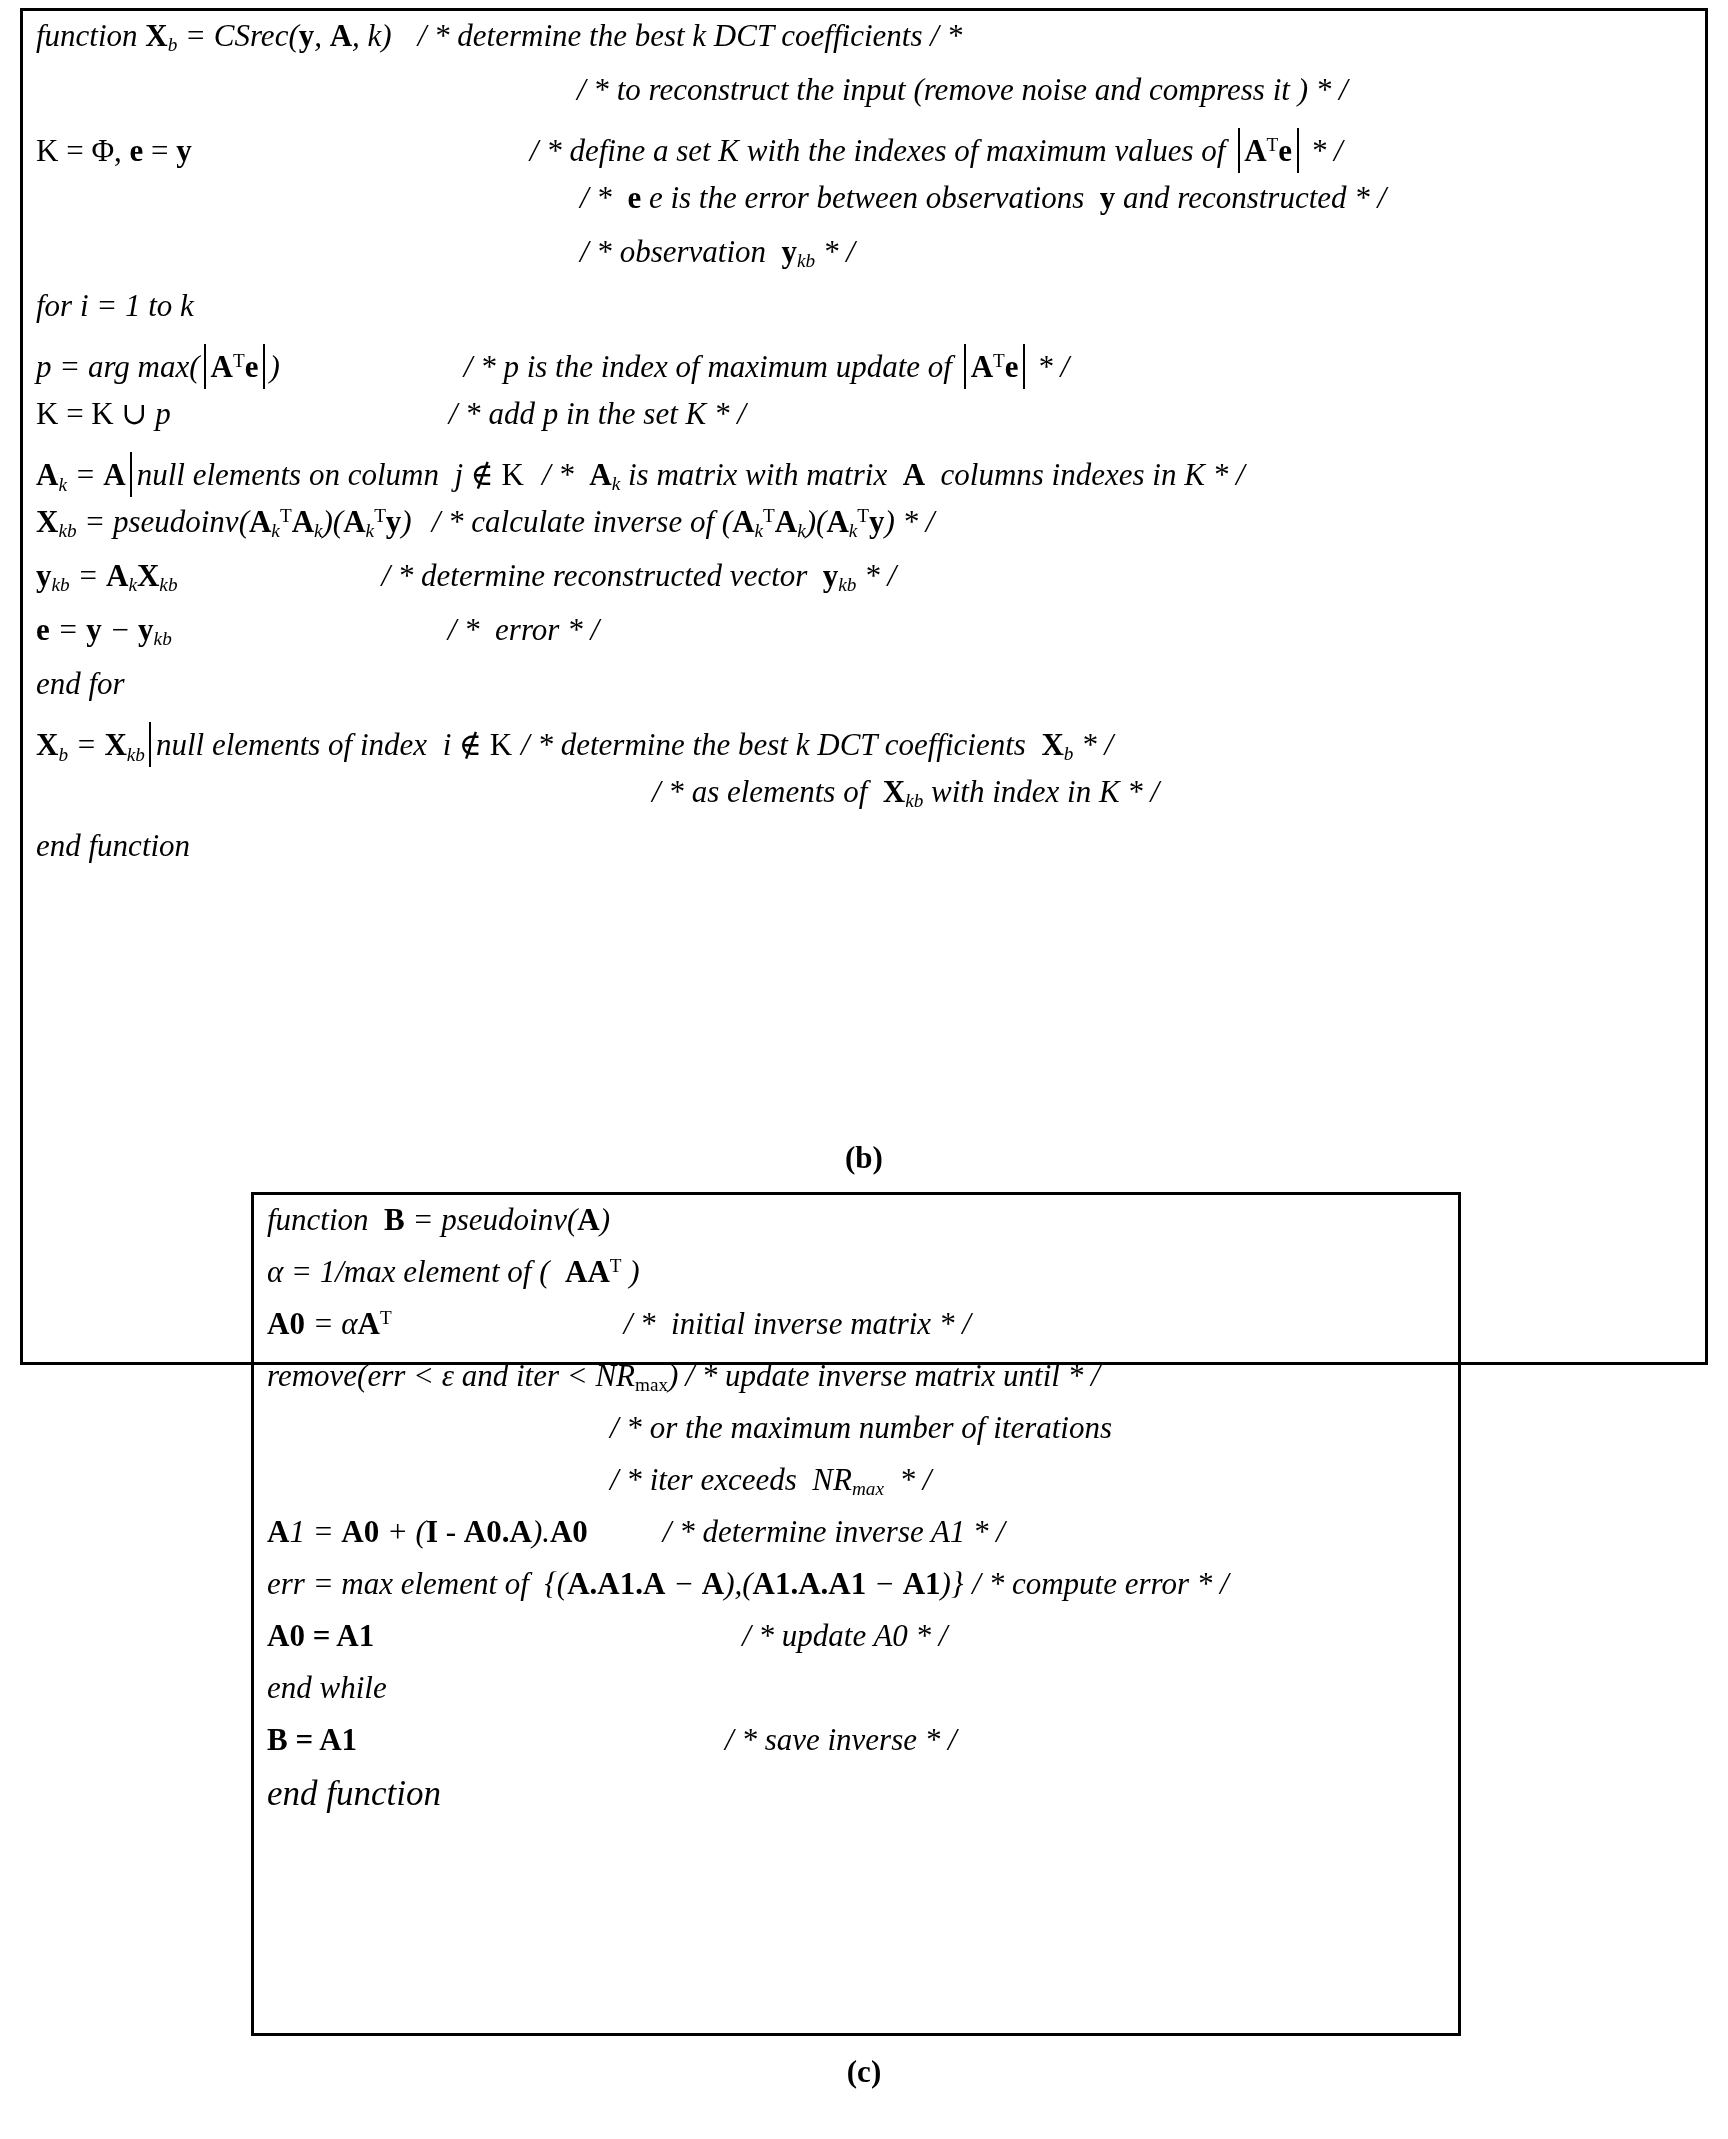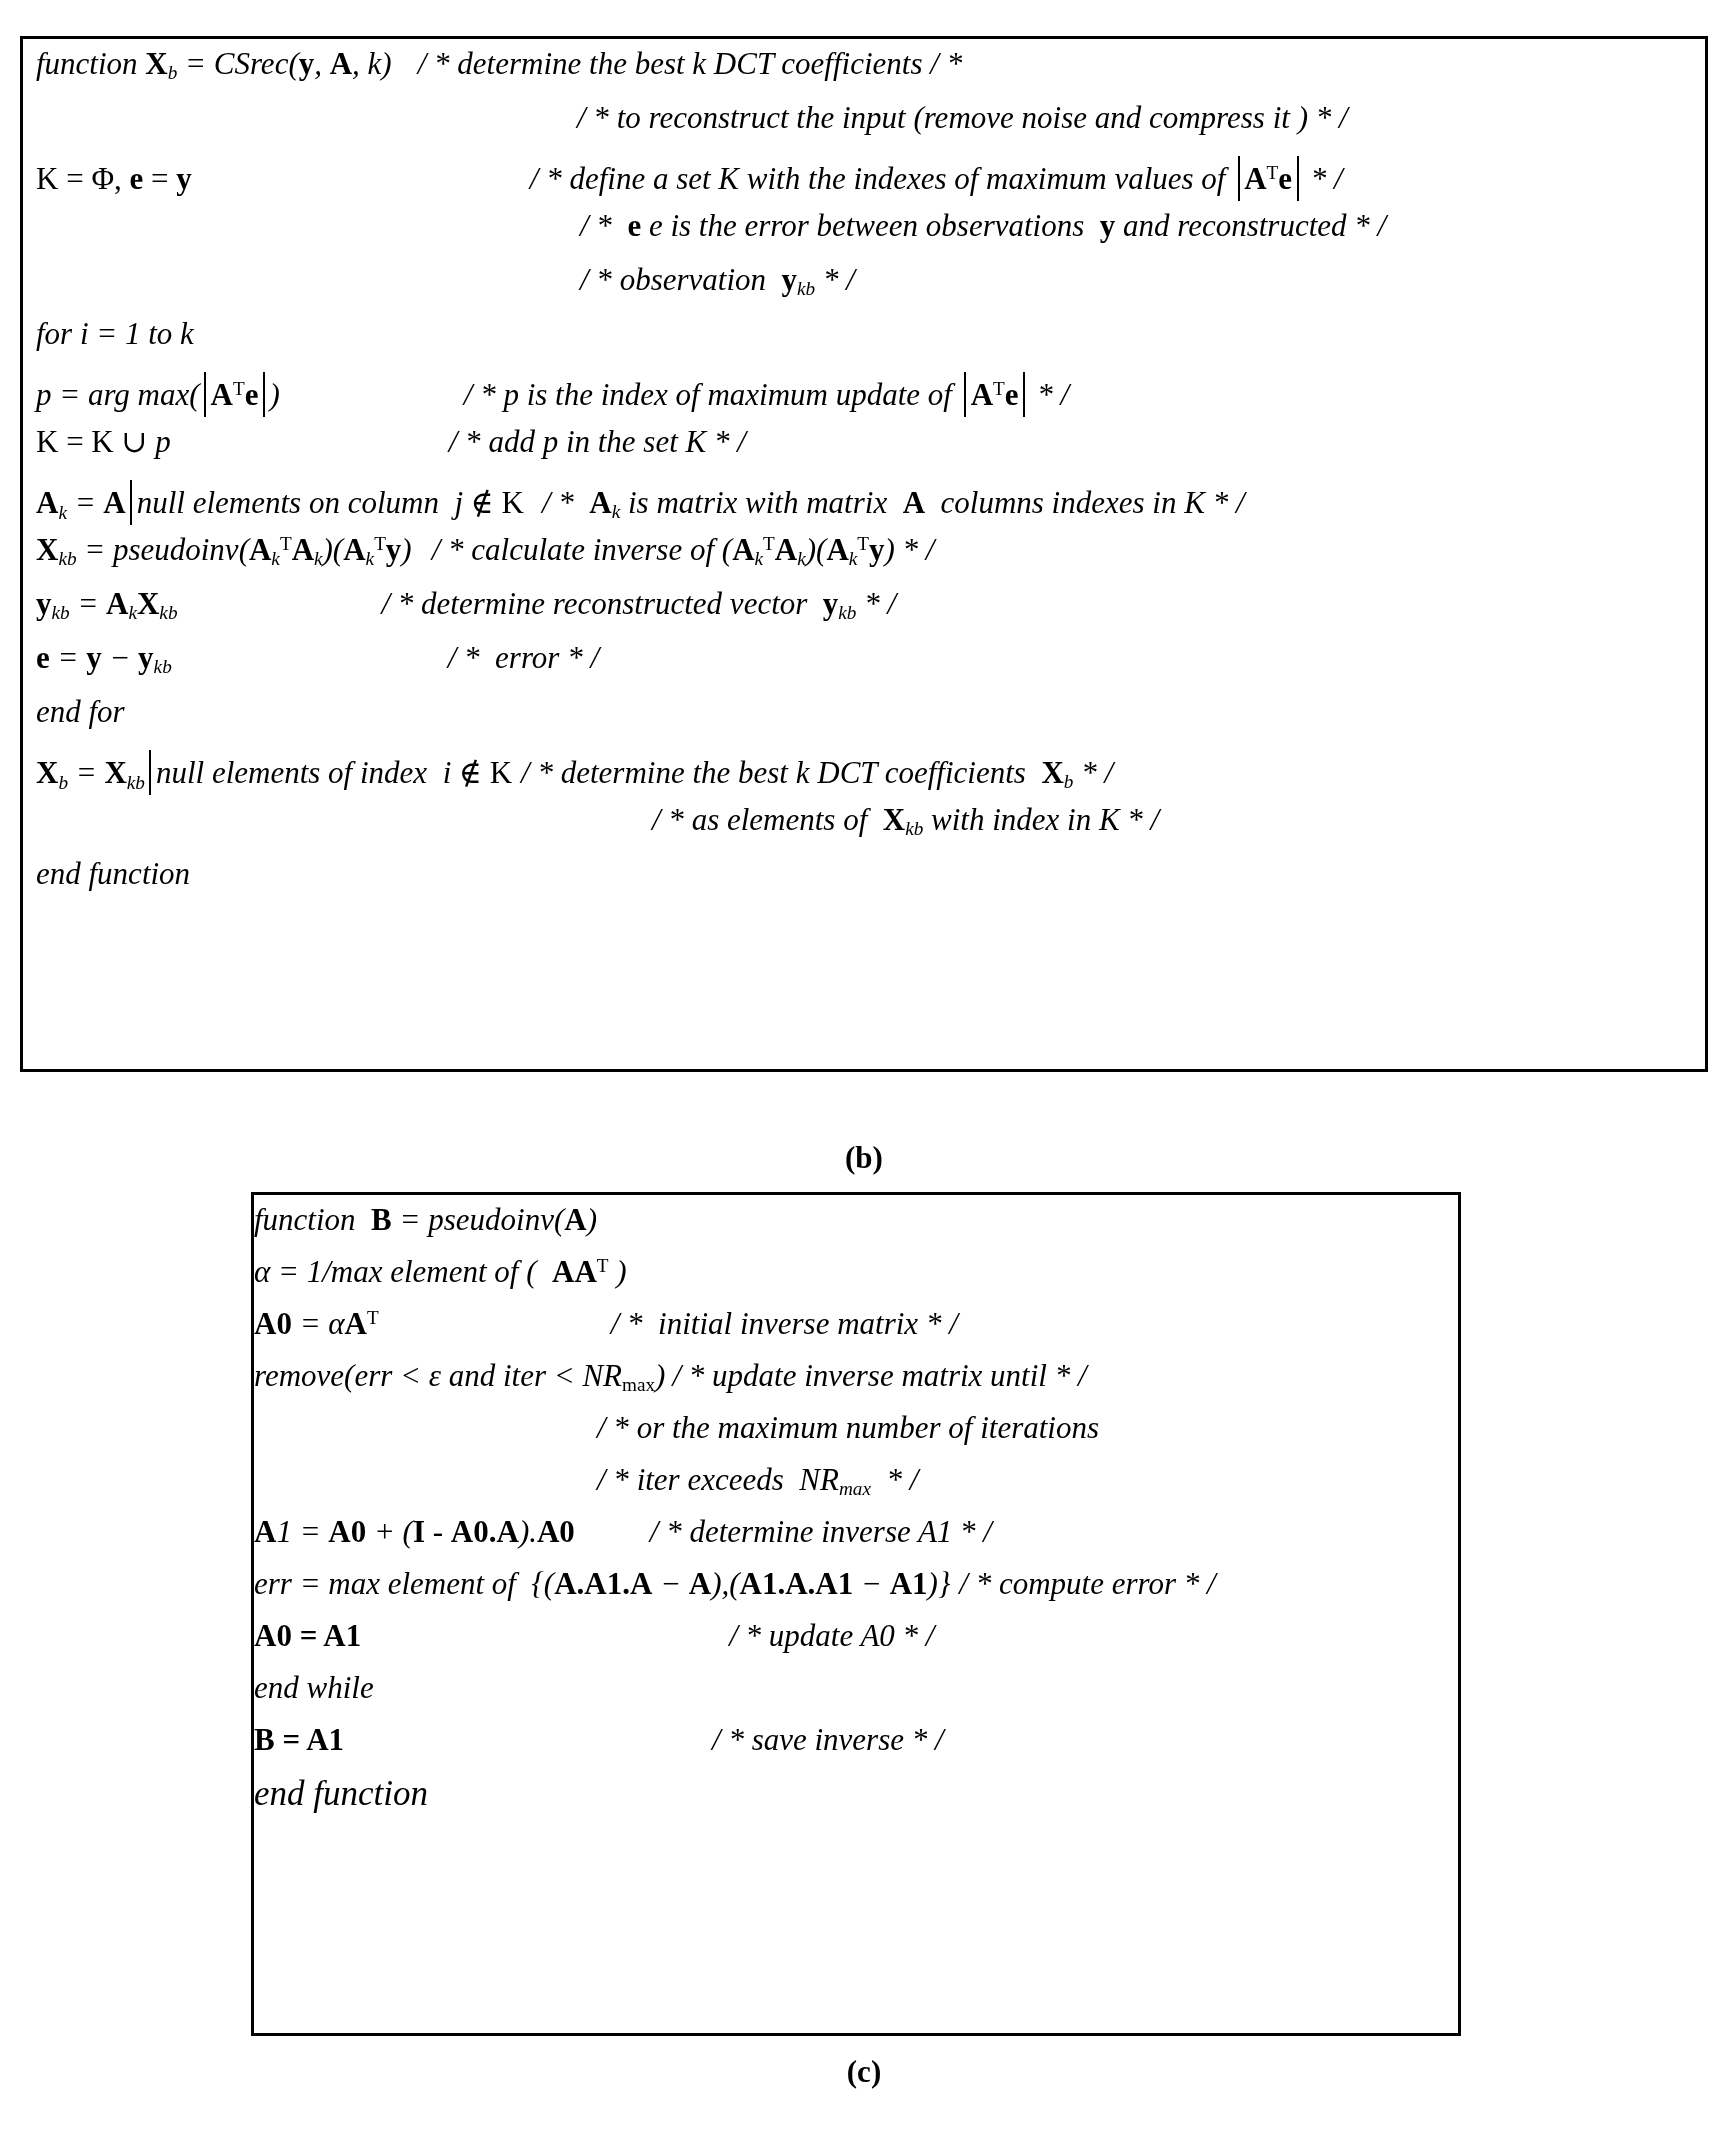--- a/index.html
+++ b/index.html
@@ -21,37 +21,36 @@
     width: 1728px;
     height: 2140px;
   }
 
   
   .panel-b {
     position: absolute;
     left: 20px;
     top: 8px;
     width: 1688px;
-    height: 1036px;
+    height: 1357px;
     border: 3px solid #000;
     box-sizing: border-box;
     padding: 9px 13px 5px 13px;
-    margin-top: 28px;
   }
 
   
   .panel-c {
     position: absolute;
     left: 251px;
     top: 1192px;
     width: 1210px;
     height: 844px;
     border: 3px solid #000;
     box-sizing: border-box;
-    padding: 9px 13px 5px 0;
+    padding: 9px 13px 5px 13px;
   }
 
   .caption {
     position: absolute;
     text-align: center;
     font-family: "Liberation Serif", "DejaVu Serif", serif;
     font-weight: bold;
     font-size: 31px;
     line-height: 1;
   }

